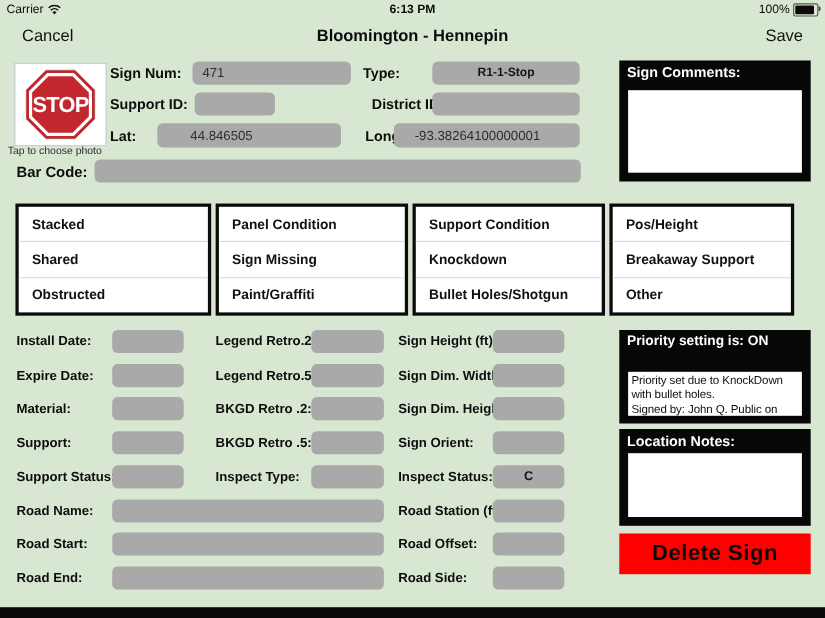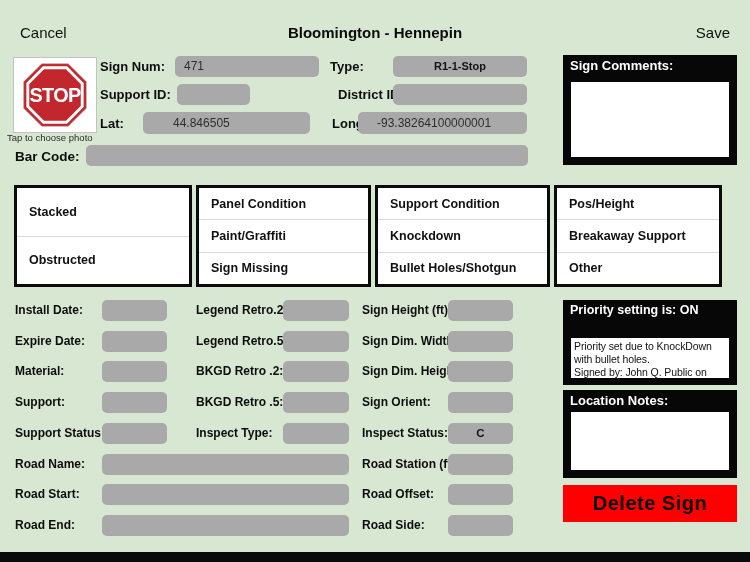--- a/index.html
+++ b/index.html
@@ -44,20 +44,38 @@
   .prio-note{position:absolute;left:8px;right:8px;top:22px;bottom:7px;background:#fff;font-size:10.5px;line-height:13px;color:#111;padding:2px 3px;white-space:pre-line;letter-spacing:-0.1px;box-sizing:border-box;overflow:hidden;margin-top:16px;}
   .delete-btn{position:absolute;left:563px;top:485px;width:174px;height:37px;background:#fe0000;border:none;font-family:inherit;font-size:20px;font-weight:bold;color:#0a0a0a;letter-spacing:.5px;display:flex;align-items:center;justify-content:center;cursor:pointer;}
   
   .homebar{position:absolute;left:0;top:552px;width:750px;height:10px;background:#0a0a0a;}
 </style>
 </head>
 <body>
 
 <div class="canvas">
 
+  <div class="statusbar">
+    <div class="sb-left">
+      <span>Carrier</span>
+      <svg width="13" height="10" viewBox="0 0 13 10">
+        <path d="M6.5 9.2 L8.4 6.9 A3 3 0 0 0 4.6 6.9 Z" fill="#0b0b0b"></path>
+        <path d="M3.2 5.2 A5 5 0 0 1 9.8 5.2" fill="none" stroke="#0b0b0b" stroke-width="1.3"></path>
+        <path d="M1.2 3.0 A8 8 0 0 1 11.8 3.0" fill="none" stroke="#0b0b0b" stroke-width="1.3"></path>
+      </svg>
+    </div>
+    <div class="sb-time">6:13 PM</div>
+    <div class="sb-right">
+      <span>100%</span>
+      <span class="batt">
+          <span class="batt-fill"></span>
+          <span class="batt-nub"></span>
+        </span>
+    </div>
+  </div>
 
   <div class="navbar">
     <span class="nav-cancel">Cancel</span>
     <span class="nav-title">Bloomington - Hennepin</span>
     <span class="nav-save">Save</span>
   </div>
 
   <div class="photo">
     <svg width="64" height="64" viewBox="0 0 100 100">
       <polygon points="29.3,1 70.7,1 99,29.3 99,70.7 70.7,99 29.3,99 1,70.7 1,29.3" fill="#c1272d" stroke="#b0b0b0" stroke-width="1"></polygon>
@@ -86,26 +104,27 @@
   <span class="fld" style="left:86px;top:145px;width:442px"></span>
 
   <div class="blackbox" style="left:563px;top:55px;width:174px;height:110px">
     <span class="bb-title">Sign Comments:</span>
     <div class="bb-inner" style="top:27px"></div>
   </div>
 
   <div class="cond-grid">
     <div class="cond-box" style="width:178px">
       <div class="cond-cell">Stacked</div>
+      <div class="cond-cell">Shared</div>
       <div class="cond-cell">Obstructed</div>
     </div>
     <div class="cond-box" style="width:175px">
       <div class="cond-cell">Panel Condition</div>
+      <div class="cond-cell">Sign Missing</div>
       <div class="cond-cell">Paint/Graffiti</div>
-      <div class="cond-cell">Sign Missing</div>
     </div>
     <div class="cond-box" style="width:175px">
       <div class="cond-cell">Support Condition</div>
       <div class="cond-cell">Knockdown</div>
       <div class="cond-cell">Bullet Holes/Shotgun</div>
     </div>
     <div class="cond-box" style="width:168px">
       <div class="cond-cell">Pos/Height</div>
       <div class="cond-cell">Breakaway Support</div>
       <div class="cond-cell">Other</div>

